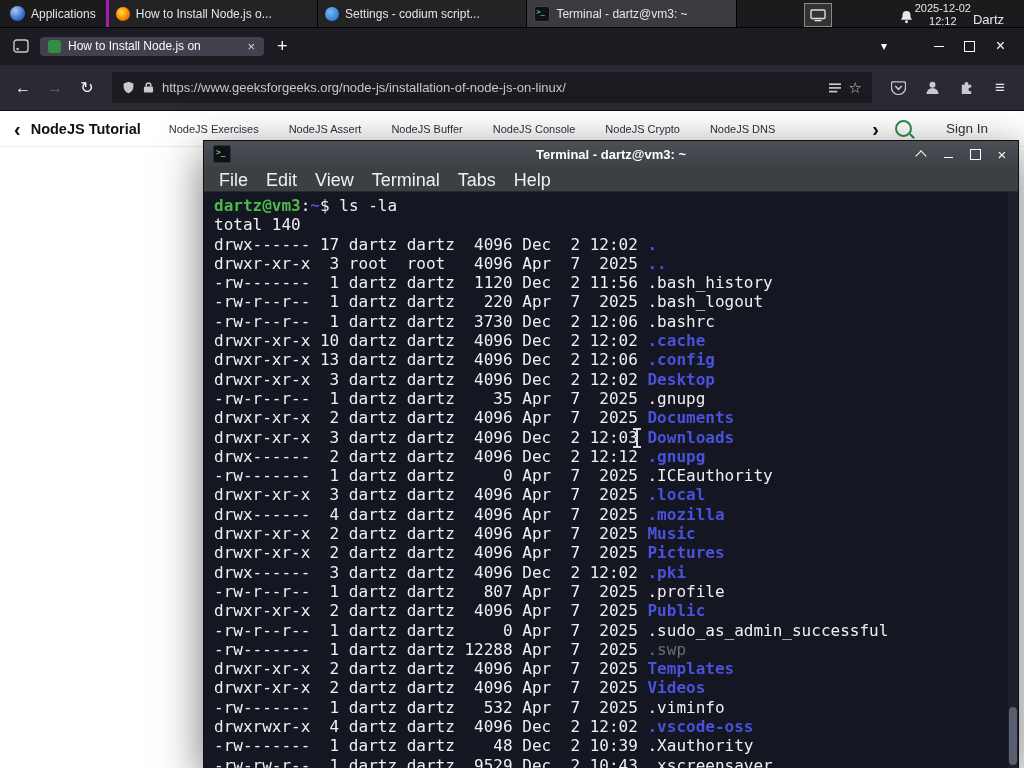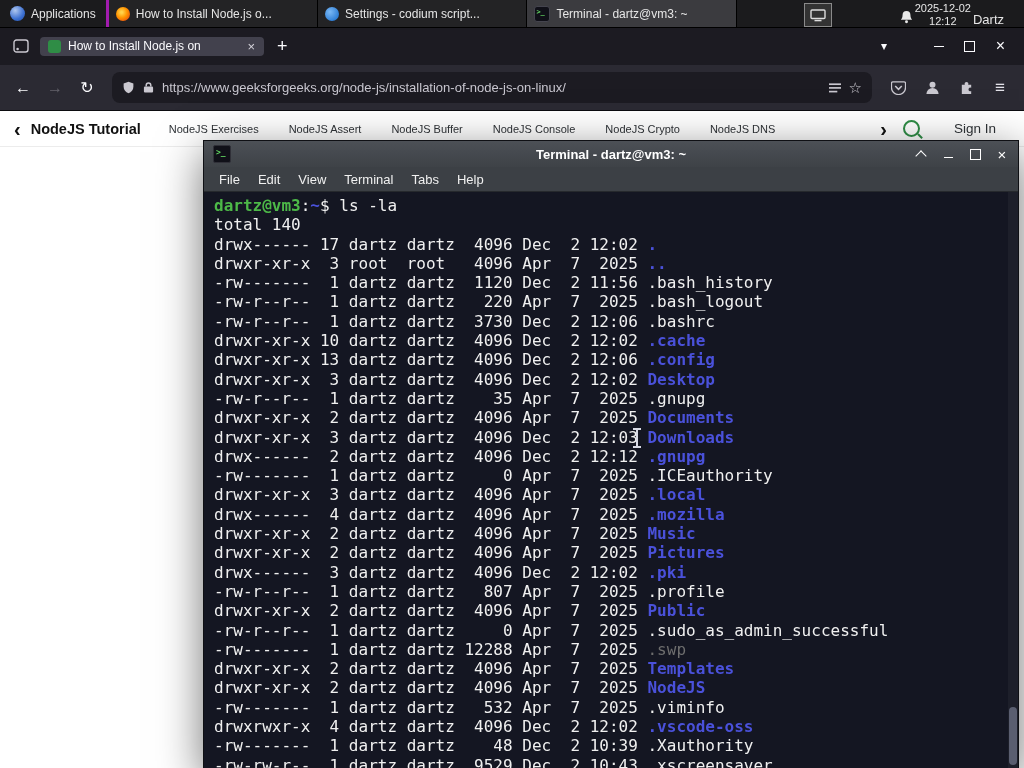--- a/index.html
+++ b/index.html
@@ -44,62 +44,62 @@
   .tab-overflow{color:#fbfbfe;font-size:12px;width:26px;text-align:center;margin-right:26px}
   .win-btn{width:31px;height:26px;display:flex;align-items:center;justify-content:center;color:#fbfbfe}
   .min-glyph{display:inline-block;width:10px;border-bottom:1.6px solid #fbfbfe}
   .max-glyph{display:inline-block;width:9px;height:9px;border:1.6px solid #fbfbfe}
   .close-glyph{font-size:16px;line-height:1}
 
   .navbar{height:45px;background:#2b2a33;display:flex;align-items:center;padding:0 8px;gap:2px;
           border-bottom:1px solid #0c0c10}
   .nav-icon{width:30px;text-align:center;color:#fbfbfe;font-size:16px;flex:none}
   .nav-icon.disabled{color:#63626b}
-  .urlbar{flex:1;height:31px;background:#1c1b22;border-radius:8px;display:flex;align-items:center;
+  .urlbar{flex:1;height:31px;background:#1c1b22;border-radius:1px;display:flex;align-items:center;
           padding:0 10px;gap:8px;margin:0 8px;color:#cac8d0;font-size:13px;min-width:0}
   .url-text{flex:1;white-space:nowrap;overflow:hidden;color:#c8c6cf}
   .ubar-icon{flex:none;display:flex;align-items:center}
   .star{font-size:15px;color:#cac8d0}
   .toolbar-icon{width:32px;height:28px;display:flex;align-items:center;justify-content:center;flex:none}
   .burger{font-size:17px;color:#e3e2e9}
 
   .page-header{height:35px;background:#fff;border-bottom:1px solid #ececec;display:flex;
                align-items:center;padding:0 14px;color:#2f3337}
   .chev{font-size:20px;font-weight:bold;color:#111;line-height:1}
   .chev.left{margin-right:10px}
   .chev.right{margin:0 16px 0 6px}
   .brand{font-weight:bold;font-size:14.5px;color:#111;margin-right:28px;white-space:nowrap}
   .gfg-links{display:flex;gap:30px;font-size:11px;flex:1;overflow:hidden;white-space:nowrap}
   .gfg-links span{flex:none}
   .search-icon{width:13px;height:13px;border:2.2px solid #2f8d46;border-radius:50%;position:relative;
                margin-right:34px;flex:none}
   .search-icon::after{content:"";position:absolute;width:2.2px;height:6px;background:#2f8d46;
                       transform:rotate(-45deg);right:-3px;bottom:-4px}
-  .signin{font-size:13.5px;color:#2f3337;margin-right:14px;white-space:nowrap}
+  .signin{font-size:13.5px;color:#2f3337;margin-right:22px;white-space:nowrap}
 
   
   .twin{position:absolute;left:203px;top:140px;width:814px;height:628px;z-index:10;
         display:flex;flex-direction:column;border:1px solid #0f1014;
         box-shadow:0 12px 42px rgba(0,0,0,.55);background:#141622}
   .ttitle{height:26px;flex:none;background:linear-gradient(#4c5056,#3e4247);display:flex;
           align-items:center;padding:0 9px;position:relative}
   .ttitle-icon{width:16px;height:16px;background:#101018;border:1px solid #303038;border-radius:2px;
                position:relative;z-index:1}
   .ttitle-icon::after{content:">_";position:absolute;left:2px;top:2px;color:#62d862;
                       font:bold 8px "DejaVu Sans Mono",monospace}
   .ttitle-text{position:absolute;left:0;right:0;text-align:center;color:#fff;font-weight:bold;font-size:13px}
   .ttitle-btns{margin-left:auto;display:flex;gap:13px;align-items:center;z-index:1;color:#fff}
   .tbtn{display:flex;align-items:center;justify-content:center;width:14px;height:14px}
   .chev-up{width:7px;height:7px;border-left:1.7px solid #fff;border-top:1.7px solid #fff;
            transform:rotate(45deg);margin-top:3px}
   .tmin{display:inline-block;width:9px;border-bottom:1.7px solid #fff;margin-top:6px}
   .tmax{display:inline-block;width:9px;height:9px;border:1.7px solid #fff}
   .tclose{font-size:15px}
-  .tmenu{height:24px;flex:none;background:#3c4045;display:flex;align-items:center;padding:0 6px;
-         color:#f0f0f0;font-size:13px;border-bottom:1px solid #26292d}
+  .tmenu{height:24px;flex:none;background:#3c4045;display:flex;align-items:flex-end;padding:0 6px;
+         color:#f0f0f0;font-size:18px;border-bottom:1px solid #26292d}
   .tmenu span{padding:0 9px}
   .tbody{flex:1;position:relative;padding:4px 14px 0 10px;overflow:hidden;
          font-family:"DejaVu Sans Mono",monospace;font-size:16px;line-height:19.3px;color:#f0f0f0}
   .tline{white-space:pre}
   .green{color:#4db948;font-weight:bold}
   .blue{color:#4a51da;font-weight:bold}
   .fname.dir{color:#4a51da;font-weight:bold}
   .fname.dim{color:#6e6e6e}
   .tscroll{position:absolute;right:0;top:0;bottom:0;width:10px;background:#1d1f2a}
   .tthumb{position:absolute;right:1px;bottom:4px;width:8px;height:58px;background:#5a5e70;border-radius:4px}
@@ -327,21 +327,21 @@
         <div class="tline"><span class="pre">-rw-r--r--  1 dartz dartz   807 Apr  7  2025 </span><span class="fname file">.profile</span></div>
 
         <div class="tline"><span class="pre">drwxr-xr-x  2 dartz dartz  4096 Apr  7  2025 </span><span class="fname dir">Public</span></div>
 
         <div class="tline"><span class="pre">-rw-r--r--  1 dartz dartz     0 Apr  7  2025 </span><span class="fname file">.sudo_as_admin_successful</span></div>
 
         <div class="tline"><span class="pre">-rw-------  1 dartz dartz 12288 Apr  7  2025 </span><span class="fname dim">.swp</span></div>
 
         <div class="tline"><span class="pre">drwxr-xr-x  2 dartz dartz  4096 Apr  7  2025 </span><span class="fname dir">Templates</span></div>
 
-        <div class="tline"><span class="pre">drwxr-xr-x  2 dartz dartz  4096 Apr  7  2025 </span><span class="fname dir">NodeJS</span></div>
+        <div class="tline"><span class="pre">drwxr-xr-x  2 dartz dartz  4096 Apr  7  2025 </span><span class="fname dir">Videos</span></div>
 
         <div class="tline"><span class="pre">-rw-------  1 dartz dartz   532 Apr  7  2025 </span><span class="fname file">.viminfo</span></div>
 
         <div class="tline"><span class="pre">drwxrwxr-x  4 dartz dartz  4096 Dec  2 12:02 </span><span class="fname dir">.vscode-oss</span></div>
 
         <div class="tline"><span class="pre">-rw-------  1 dartz dartz    48 Dec  2 10:39 </span><span class="fname file">.Xauthority</span></div>
 
         <div class="tline"><span class="pre">-rw-rw-r--  1 dartz dartz  9529 Dec  2 10:43 </span><span class="fname file">.xscreensaver</span></div>
       </div>
     <div class="tscroll">

